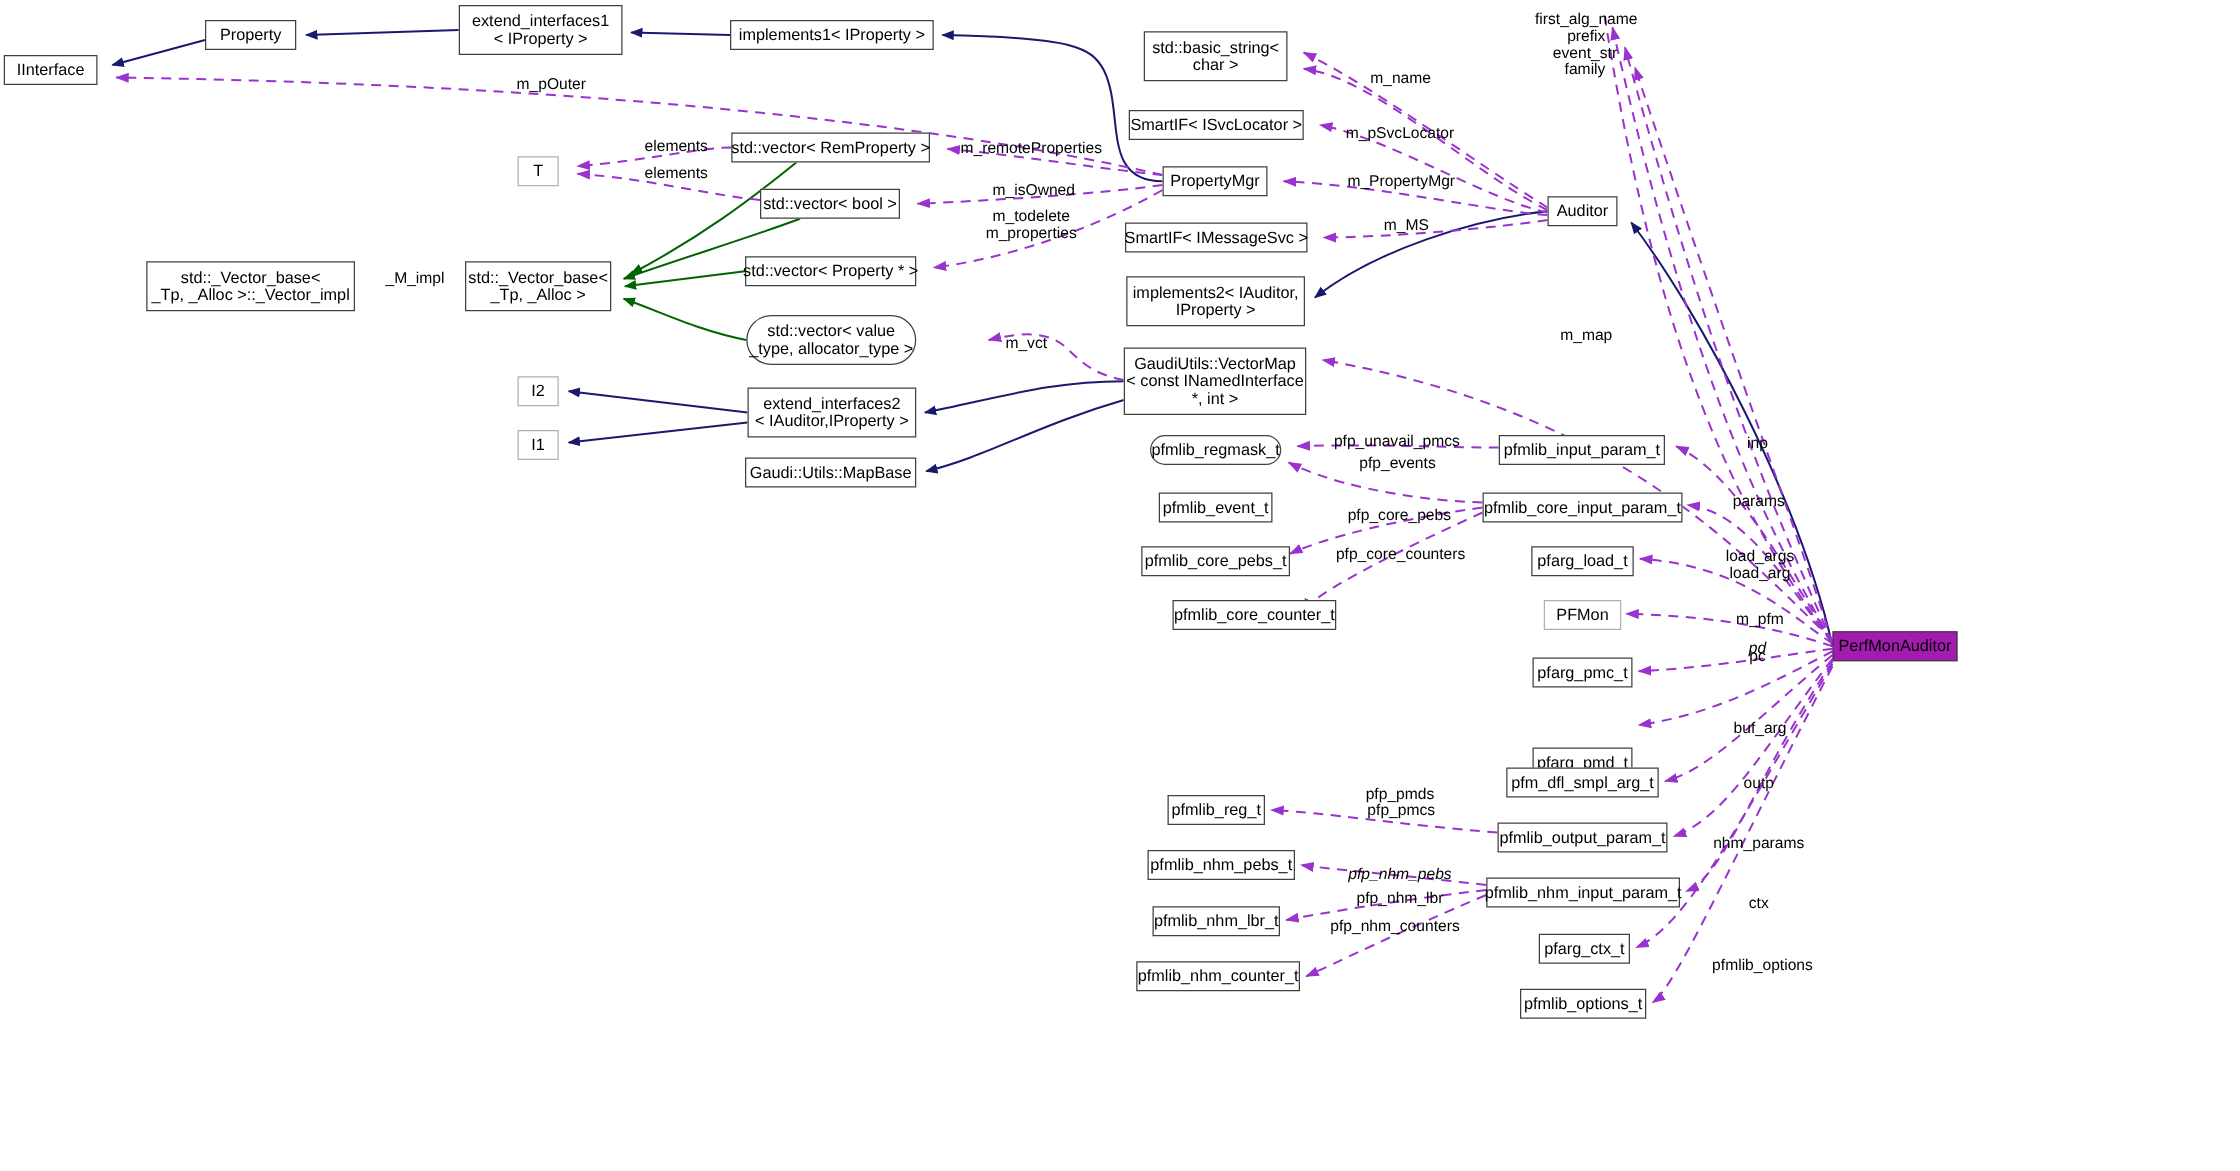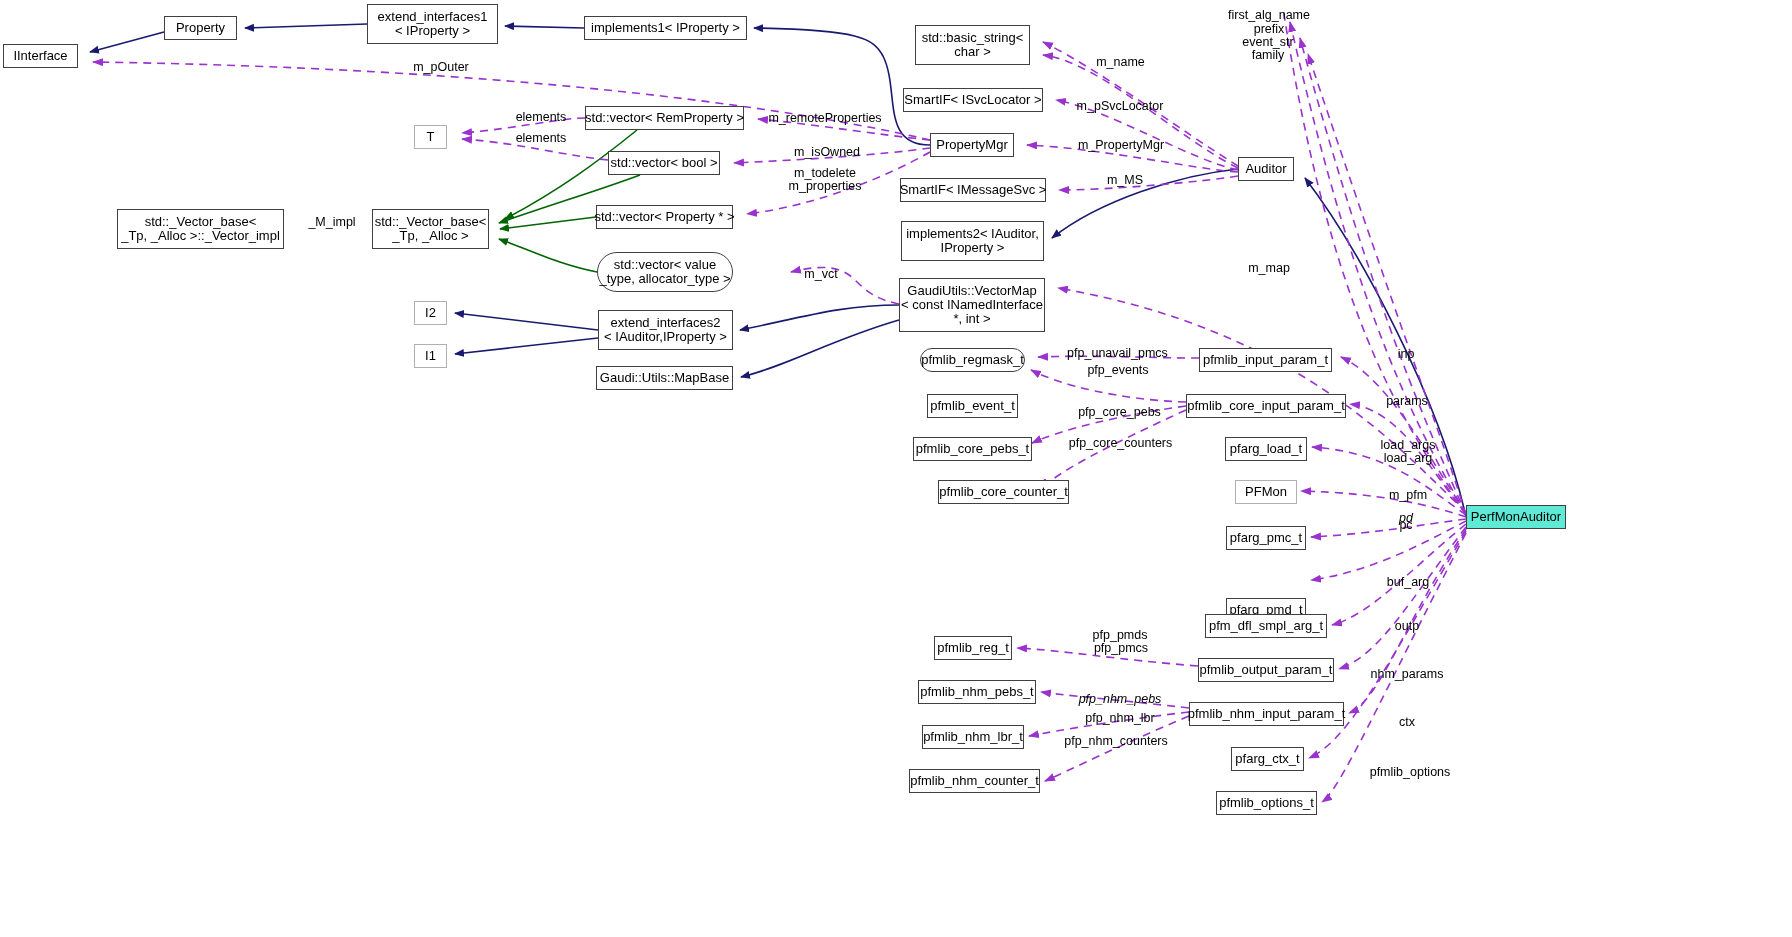--- a/index.html
+++ b/index.html
@@ -34,21 +34,21 @@
     color: #000000;
     font-size: 13px;
     line-height: 14px;
     white-space: pre;
     z-index: 5;
   }
   .node.grey-border {
     border-color: #b0b0b0;
   }
   .node.filled {
-    background: #5eead4;
+    background: #a21caf;
     border-color: #404040;
   }
   .edge-label {
     position: absolute;
     font-size: 12.5px;
     line-height: 14px;
     color: #000000;
     white-space: pre;
     text-align: center;
     z-index: 4;

